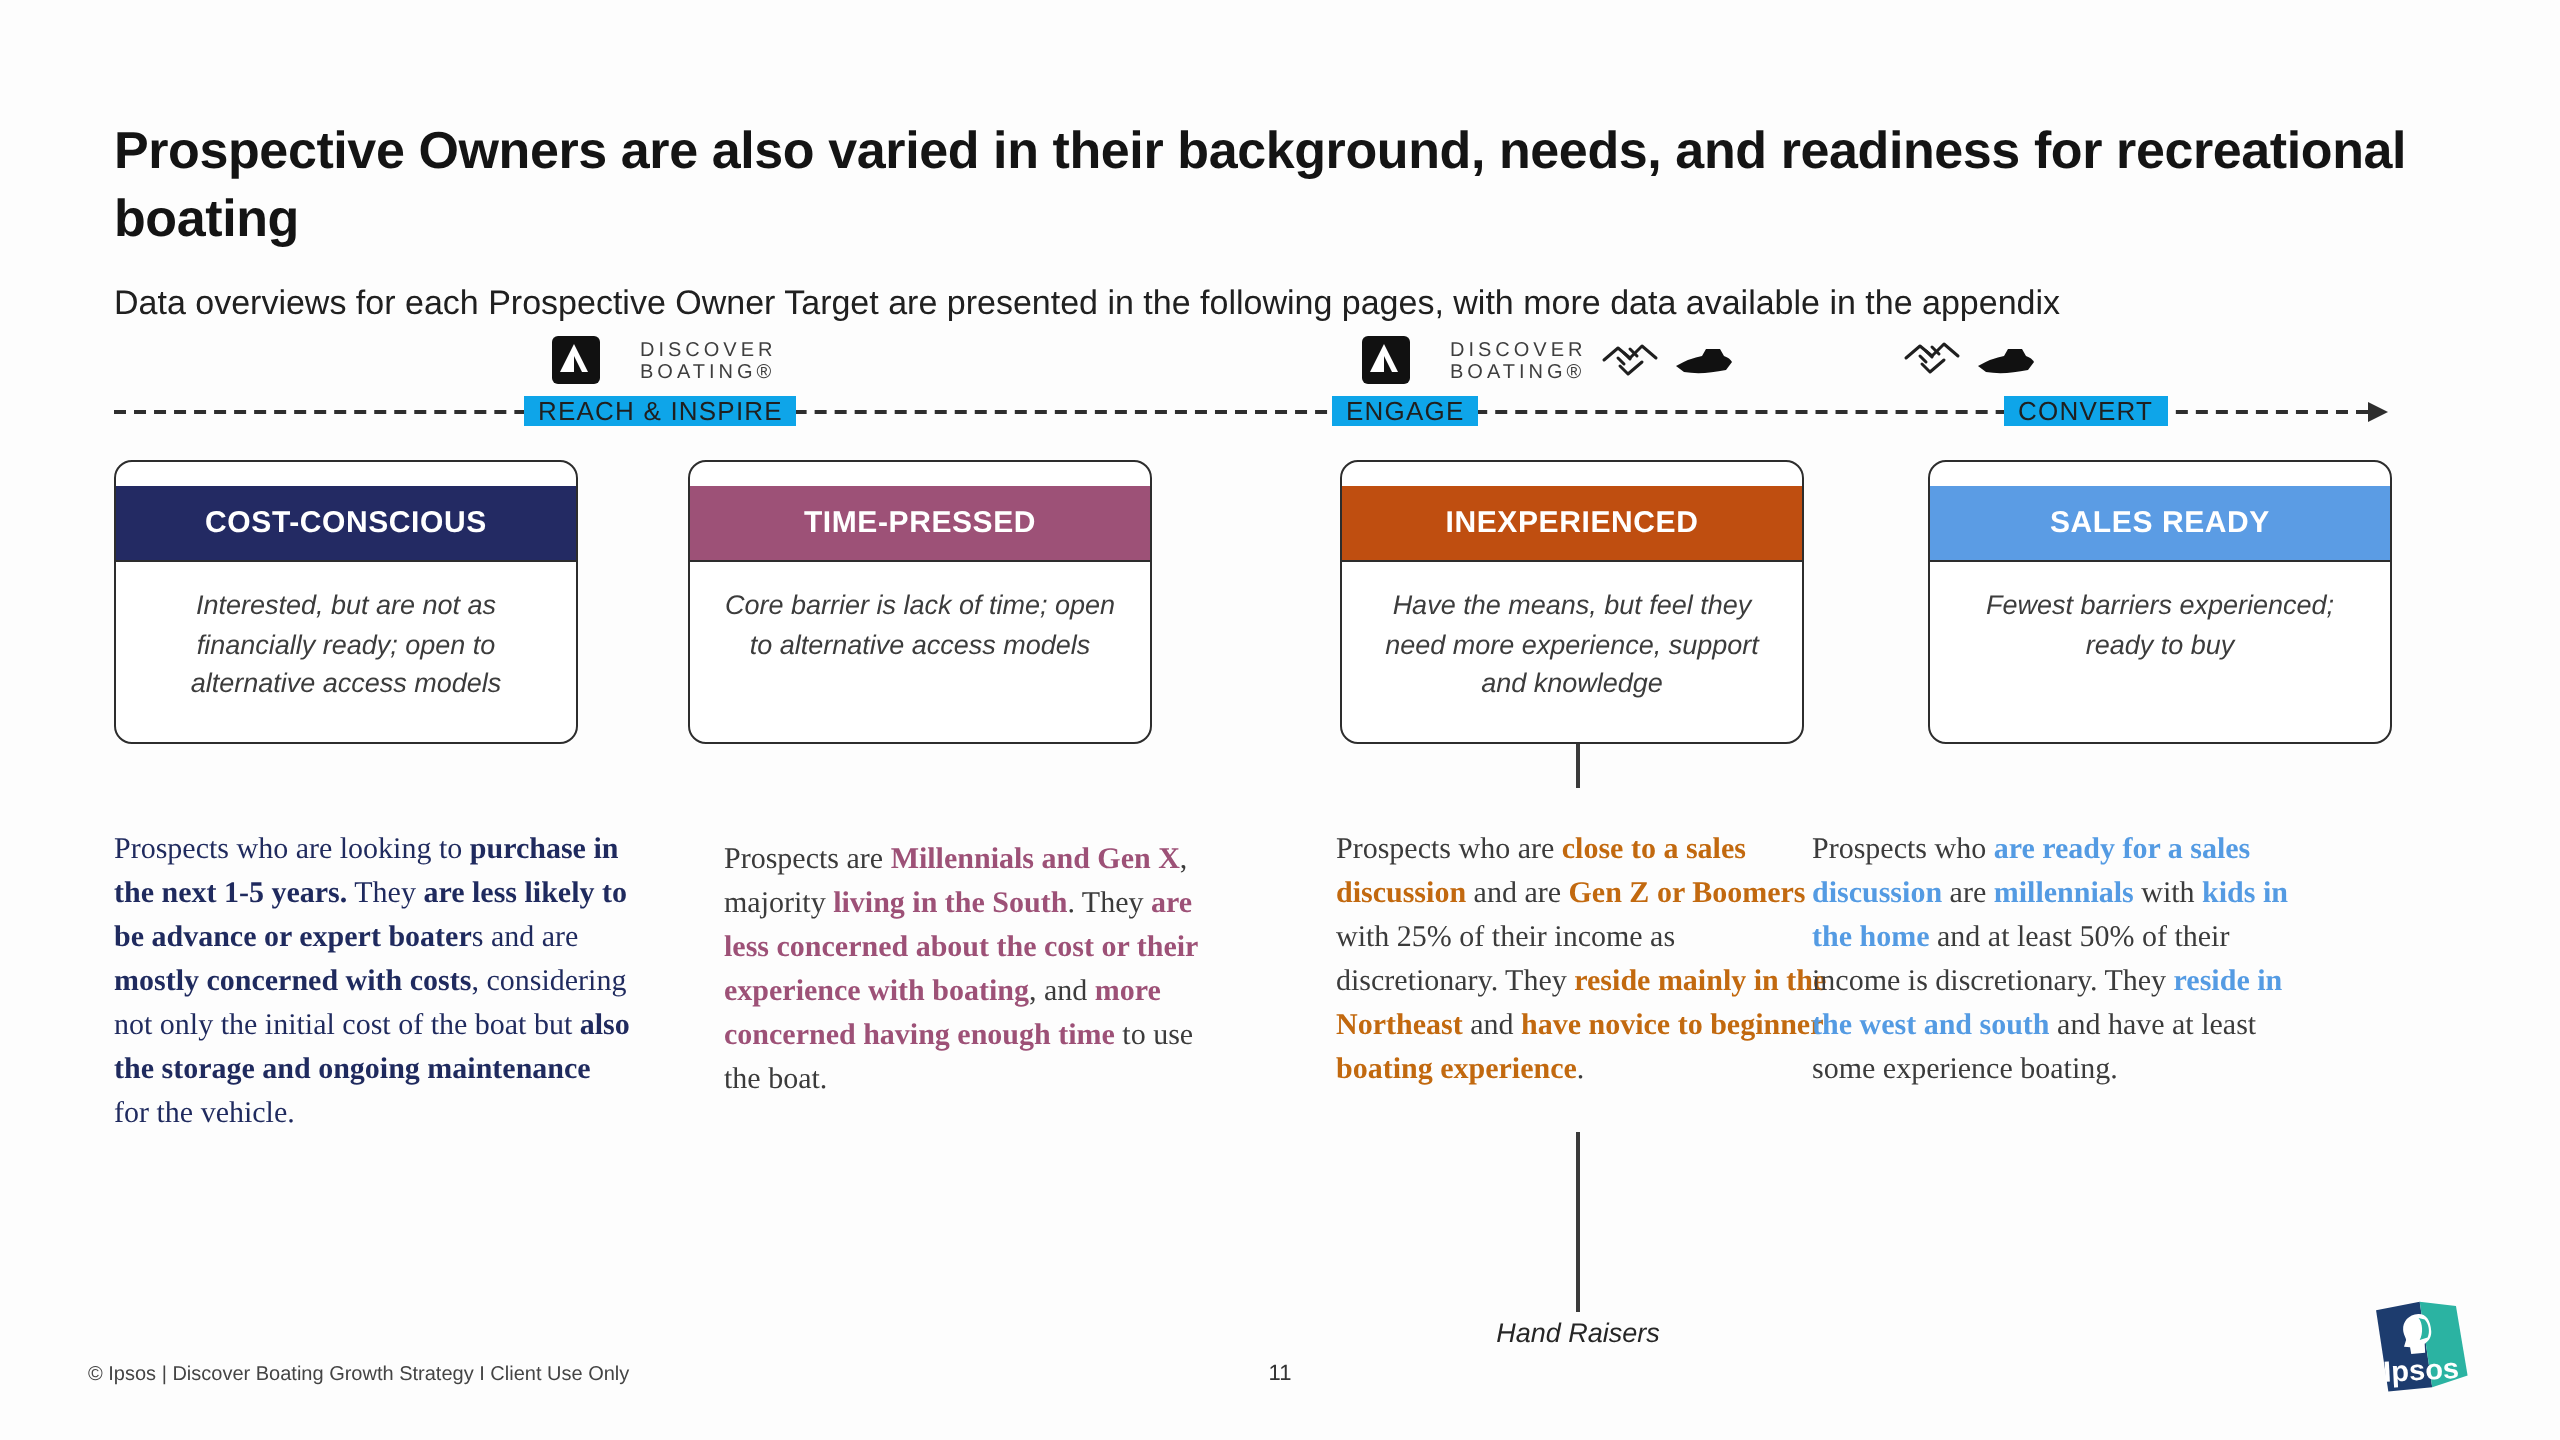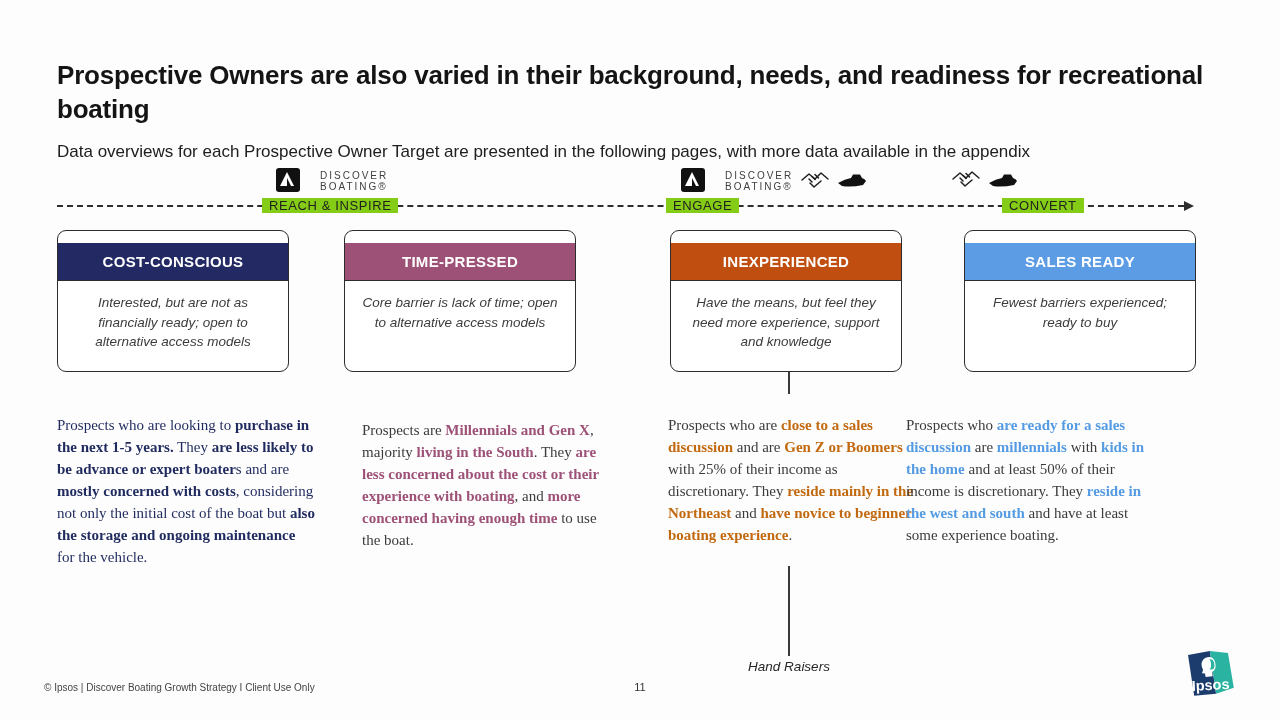--- a/index.html
+++ b/index.html
@@ -8,21 +8,21 @@
 
   
   .title{position:absolute;left:57px;top:42px;width:1165px;font-size:26px;line-height:1.28;
          font-weight:700;color:#141414;letter-spacing:-0.2px;}
   .subtitle{position:absolute;left:57px;top:125px;width:1190px;font-size:17px;color:#202020;}
 
   
   .track{position:absolute;left:57px;top:205px;width:1127px;border-top:2px dashed #2e2e2e;}
   .arrowhead{position:absolute;left:1184px;top:201px;width:0;height:0;
              border-left:10px solid #2e2e2e;border-top:5px solid transparent;border-bottom:5px solid transparent;}
-  .stage-label{position:absolute;top:198px;background:#84cc16;padding:0 7px;font-size:13px;
+  .stage-label{position:absolute;top:198px;background:#0ea5e9;padding:0 7px;font-size:13px;
                letter-spacing:0.6px;color:#1f1f1f;white-space:nowrap;}
   .lab-reach{left:262px;}
   .lab-engage{left:666px;}
   .lab-convert{left:1002px;}
 
   .logo-group{position:absolute;top:168px;display:flex;align-items:center;gap:7px;}
   .grp-reach{left:276px;}
   .grp-engage{left:681px;}
   .grp-convert{left:951px;}
   .db-logo{display:flex;align-items:flex-end;gap:20px;}

